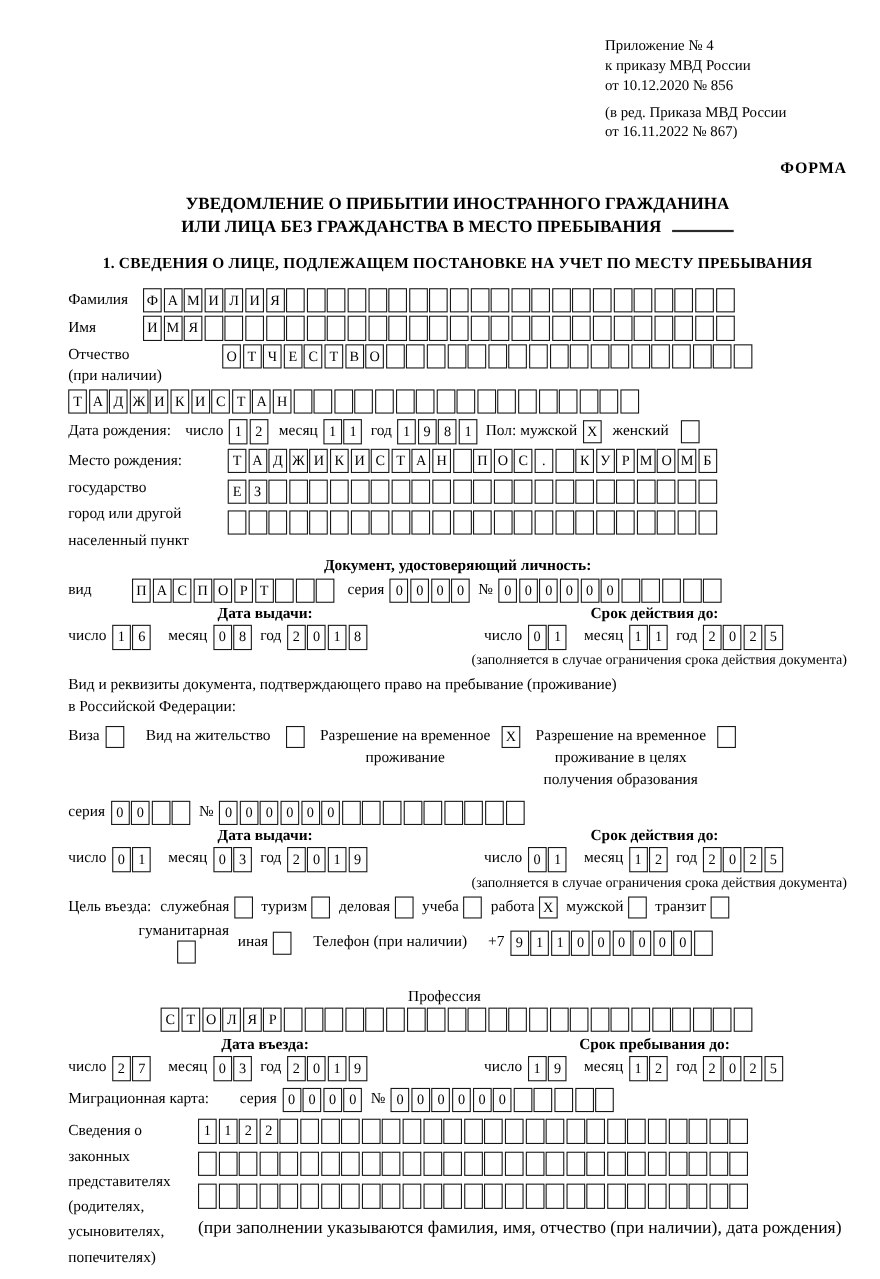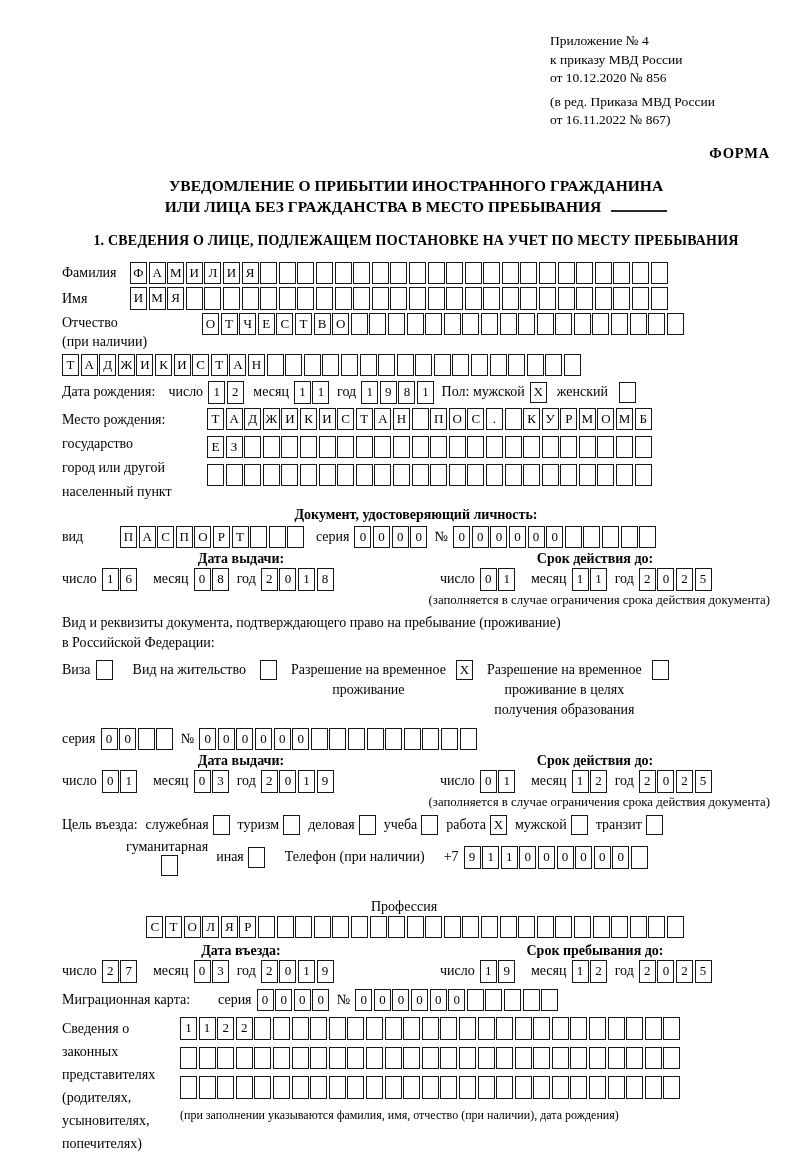--- a/index.html
+++ b/index.html
@@ -49,21 +49,21 @@
 
   .intro { line-height:20.5px; margin-bottom:6px; }
 
   .permits { display:flex; align-items:flex-start; margin-bottom:8px; line-height:20px; }
   .pitem { display:flex; align-items:flex-start; }
   .pitem .ptxt { text-align:center; }
 
   .optitem { display:flex; align-items:center; margin-left:8px; }
   .optitem .cb { margin-left:4px; }
 
-  .rep-note { text-align:left; font-size:12px; margin-top:9px; }
+  .rep-note { text-align:left; font-size:16px; margin-top:9px; }
 </style>
 </head>
 <body>
 
 <div class="page">
 
   <div class="hdr-right">
     <div>Приложение № 4</div>
     <div>к приказу МВД России</div>
     <div>от 10.12.2020 № 856</div>

